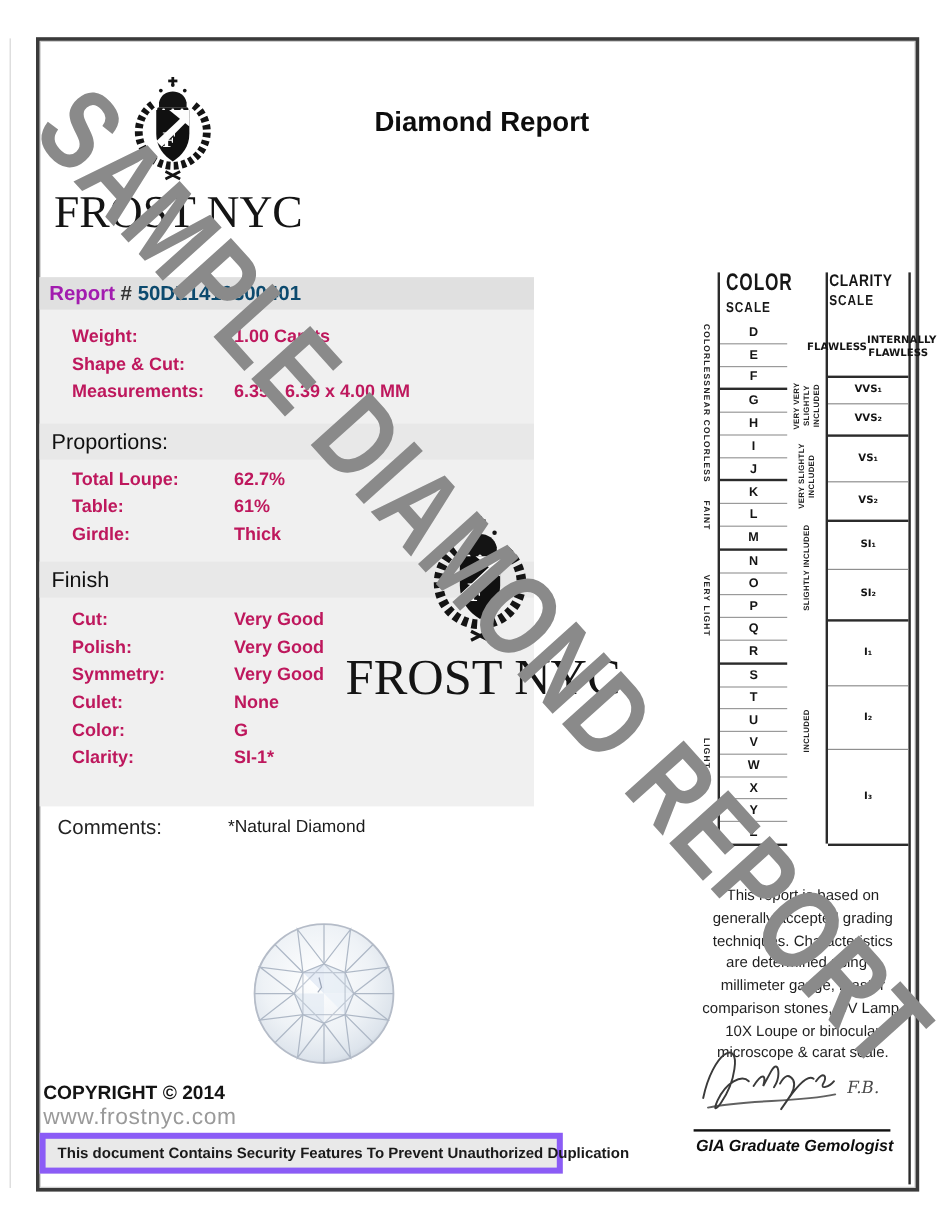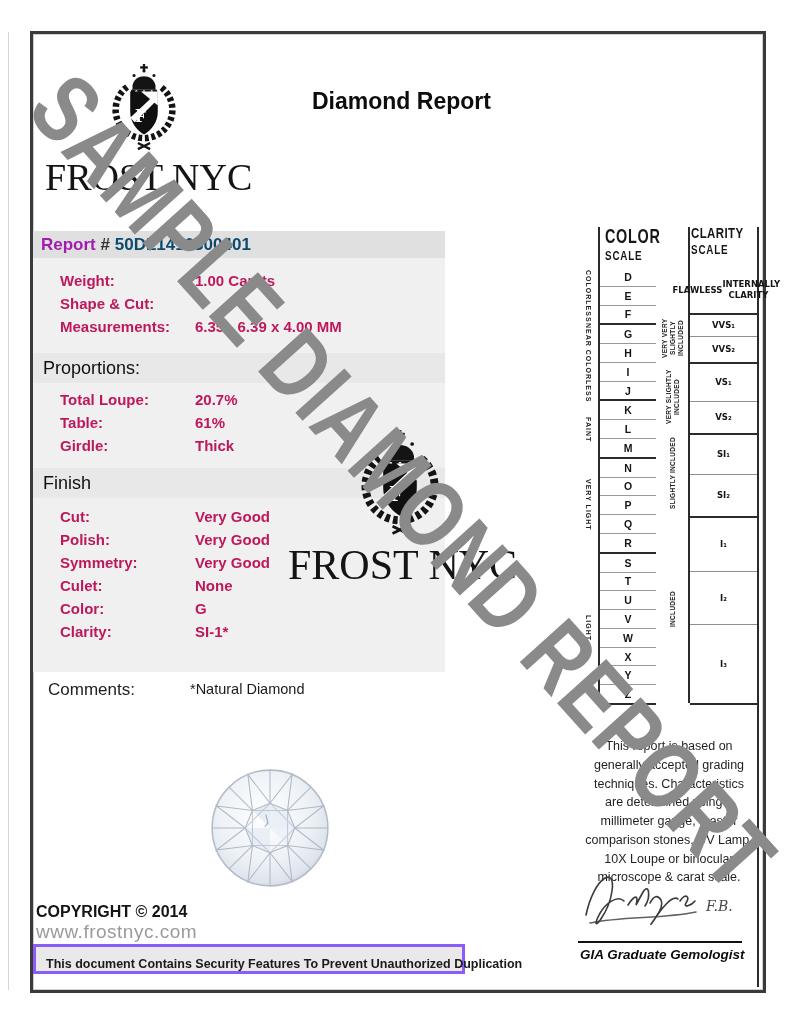--- a/index.html
+++ b/index.html
@@ -82,21 +82,21 @@
   .disclaimer{position:absolute;left:6px;top:512px;width:170px;text-align:center;
               font-size:12.5px;line-height:1.5;color:#1f1f1f;}
   .sig-svg{position:absolute;left:0px;top:628px;}
   .sig-line{position:absolute;left:0px;top:716px;width:164px;height:2px;background:#111;}
   .sig-title{position:absolute;left:2px;top:722px;font-size:13.5px;font-weight:bold;font-style:italic;color:#0d0d0d;}
 
   
   .copyright{position:absolute;left:36px;top:903px;font-size:16px;font-weight:bold;color:#141414;}
   .website{position:absolute;left:36px;top:921px;font-size:19px;color:#9a9a9a;letter-spacing:.5px;}
   .secbar{position:absolute;left:33px;top:944px;width:426px;height:24px;background:#e9e9e9;
-          border:3px solid #8b5cf6;display:flex;align-items:flex-end;}
+          border:5px solid #8b5cf6;display:flex;align-items:center;}
   .secbar svg{margin:0 4px 0 6px;}
   .secbar span{font-size:12.5px;font-weight:bold;color:#1a1a1a;white-space:nowrap;}
 </style>
 </head>
 <body>
 
 <svg width="0" height="0" style="position:absolute" aria-hidden="true">
   <defs>
     <symbol id="crest" viewBox="0 0 120 120">
       <g fill="#141414">
@@ -150,21 +150,21 @@
       </div>
     <div class="row">
         <span class="lbl">Measurements:</span>
         <span class="val">6.35 - 6.39 x 4.00 MM</span>
       </div>
     <div class="spacer12"></div>
     <div class="sec-head">Proportions:</div>
     <div class="spacer8"></div>
     <div class="row">
         <span class="lbl">Total Loupe:</span>
-        <span class="val">20.7%</span>
+        <span class="val">62.7%</span>
       </div>
     <div class="row">
         <span class="lbl">Table:</span>
         <span class="val">61%</span>
       </div>
     <div class="row">
         <span class="lbl">Girdle:</span>
         <span class="val">Thick</span>
       </div>
     <div class="spacer8"></div>
@@ -282,21 +282,21 @@
     <div class="cgroup" style="top:233px;height:94px;">
         <span>VERY LIGHT</span>
       </div>
     <div class="cgroup" style="top:327px;height:151px;">
         <span>LIGHT</span>
       </div>
 
     <div class="clarity-col">
       <div class="cseg thick" style="height:46px;">
         <span>FLAWLESS</span>
-        <span class="fl2">INTERNALLY CLARITY</span>
+        <span class="fl2">INTERNALLY FLAWLESS</span>
       </div>
       <div class="cseg" style="height:22px;">VVS₁</div>
       <div class="cseg thick" style="height:26px;">VVS₂</div>
       <div class="cseg" style="height:38px;">VS₁</div>
       <div class="cseg thick" style="height:32px;">VS₂</div>
       <div class="cseg" style="height:40px;">SI₁</div>
       <div class="cseg thick" style="height:42px;">SI₂</div>
       <div class="cseg" style="height:55px;">I₁</div>
       <div class="cseg" style="height:54px;">I₂</div>
       <div class="cseg" style="height:80px;">I₃</div>

